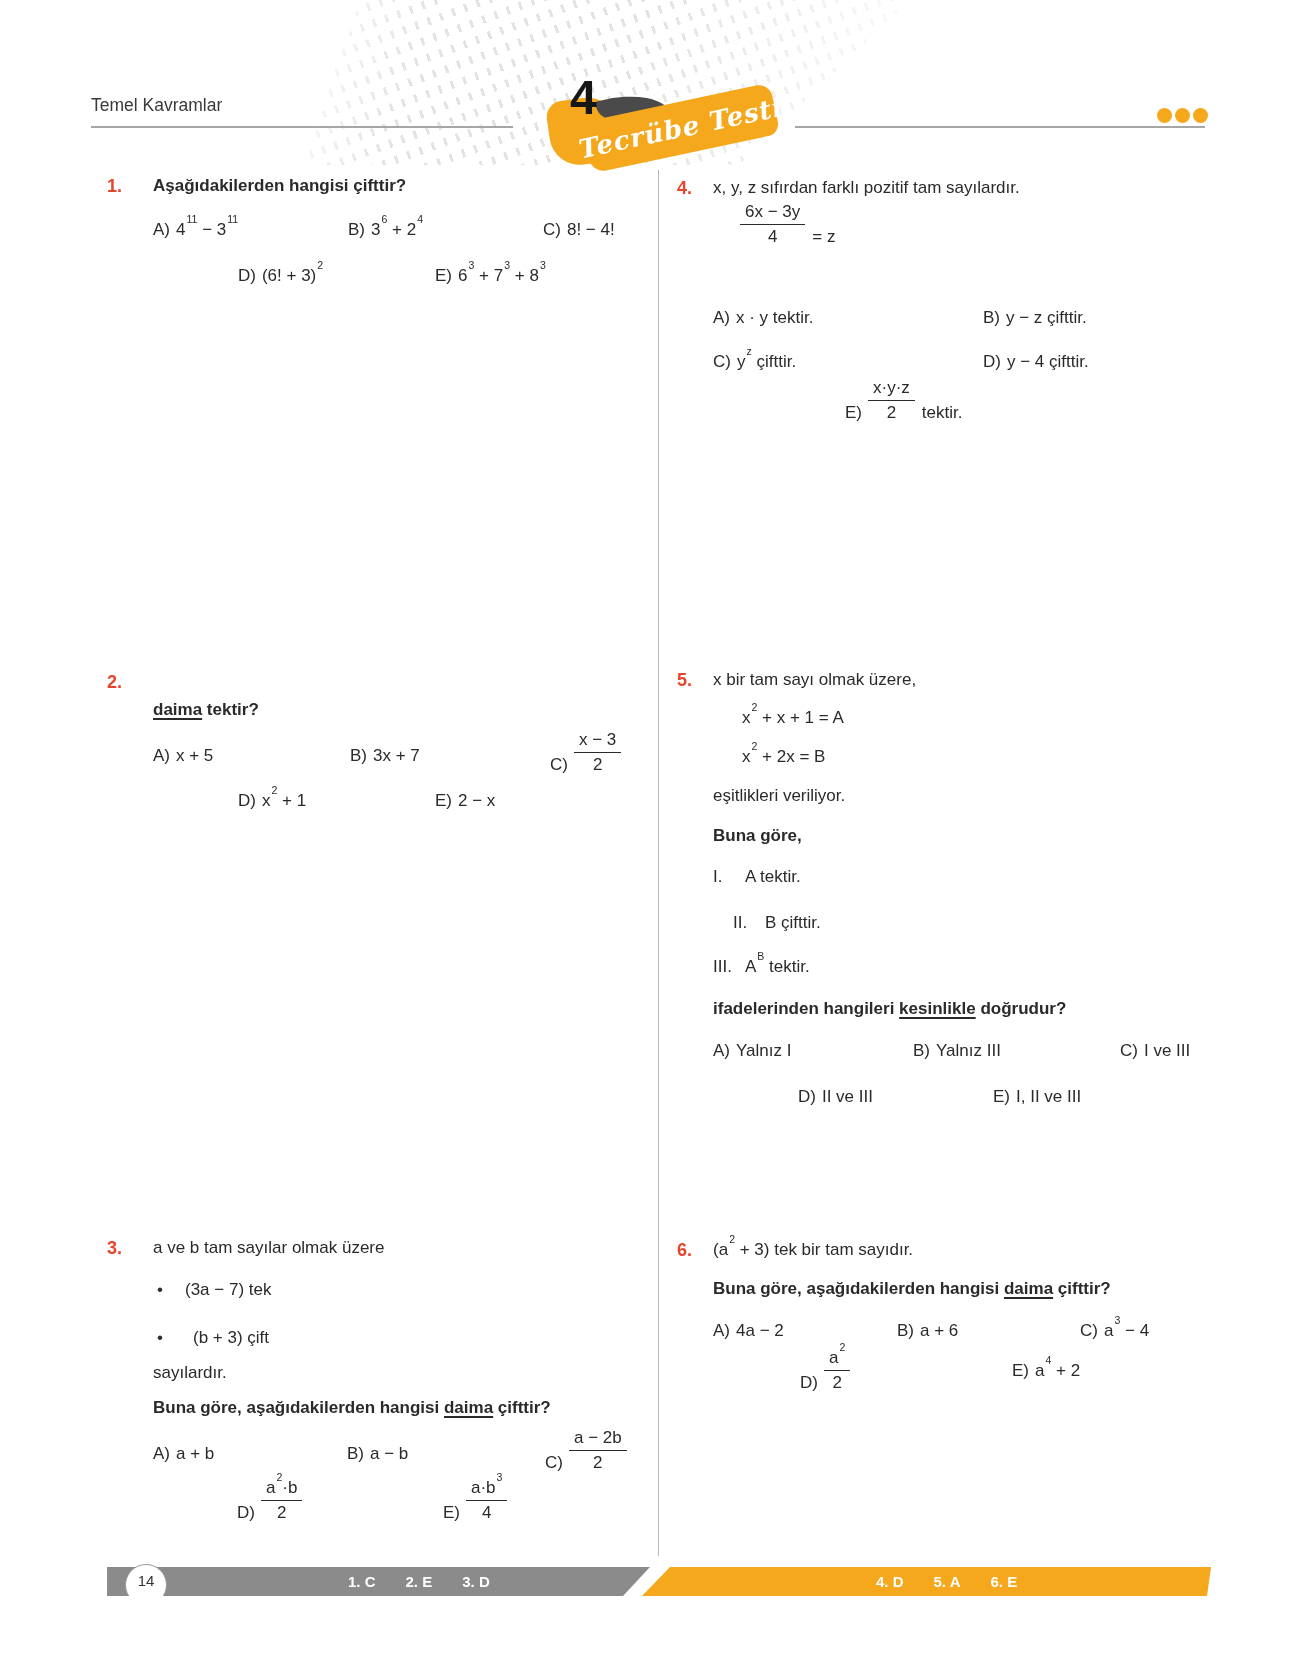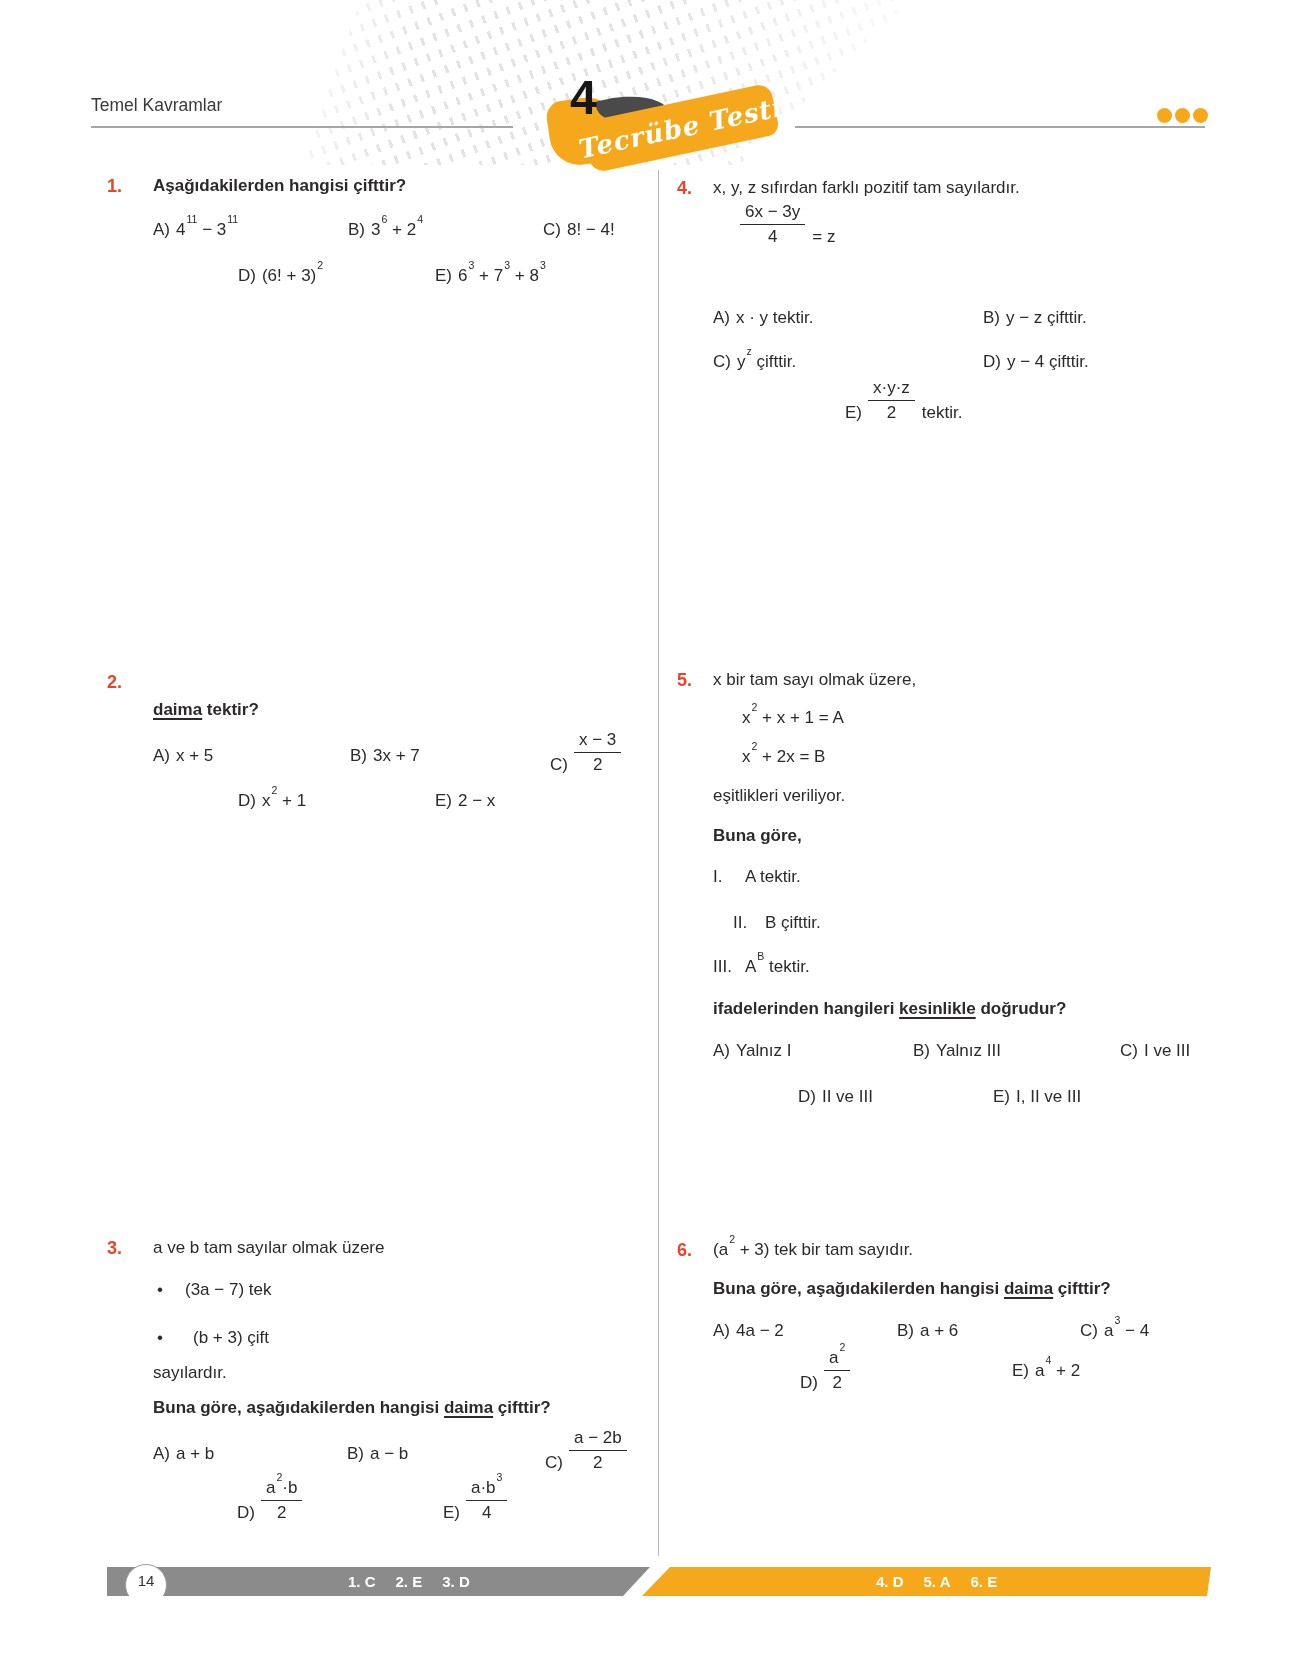--- a/index.html
+++ b/index.html
@@ -62,21 +62,21 @@
   .frac .den{display:block;padding-top:2px;}
   .suffix{margin-left:7px;}
   .ritem-label{width:32px;flex:none;}
   .bullet-dot{position:absolute;}
   
   .bar{position:absolute;top:1567px;height:29px;z-index:2;}
   .bar-gray{left:107px;width:543px;background:var(--bar-gray);
     clip-path:polygon(0 0,100% 0,calc(100% - 27px) 100%,0 100%);}
   .bar-orange{left:642px;width:569px;background:var(--orange);
     clip-path:polygon(28px 0,100% 0,calc(100% - 4px) 100%,0 100%);}
-  .answers{position:absolute;top:0;height:29px;display:flex;align-items:center;gap:20px;
+  .answers{position:absolute;top:0;height:29px;display:flex;align-items:center;gap:30px;
     color:#fff;font-weight:bold;font-size:15px;}
   .pagenum-wrap{position:absolute;left:120px;top:1560px;width:54px;height:36px;overflow:hidden;z-index:3;}
   .pagenum-circle{position:absolute;left:5px;top:4px;width:40px;height:40px;border-radius:50%;
     background:#fff;border:1.5px solid #9a9a9a;display:flex;align-items:flex-start;justify-content:center;}
   .pagenum-text{font-size:15px;color:#333;margin-top:7px;}
 </style>
 </head>
 <body>
 
 <div class="halftone"></div>

